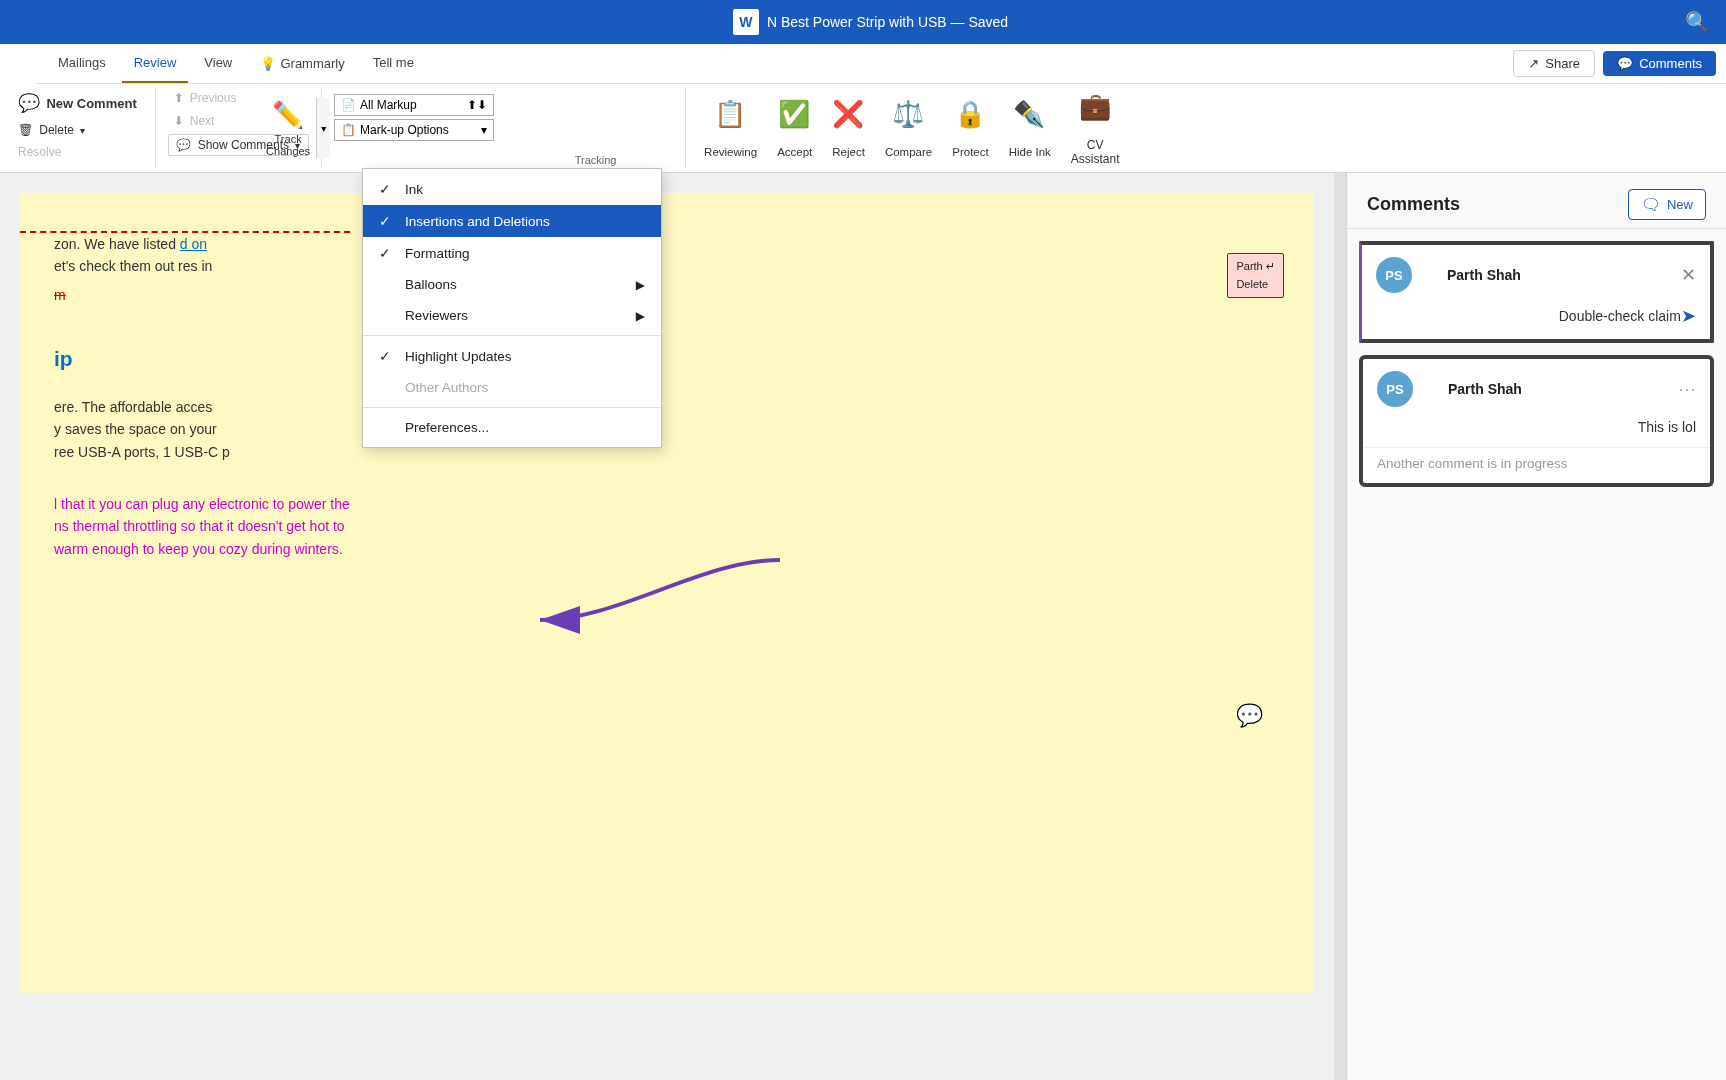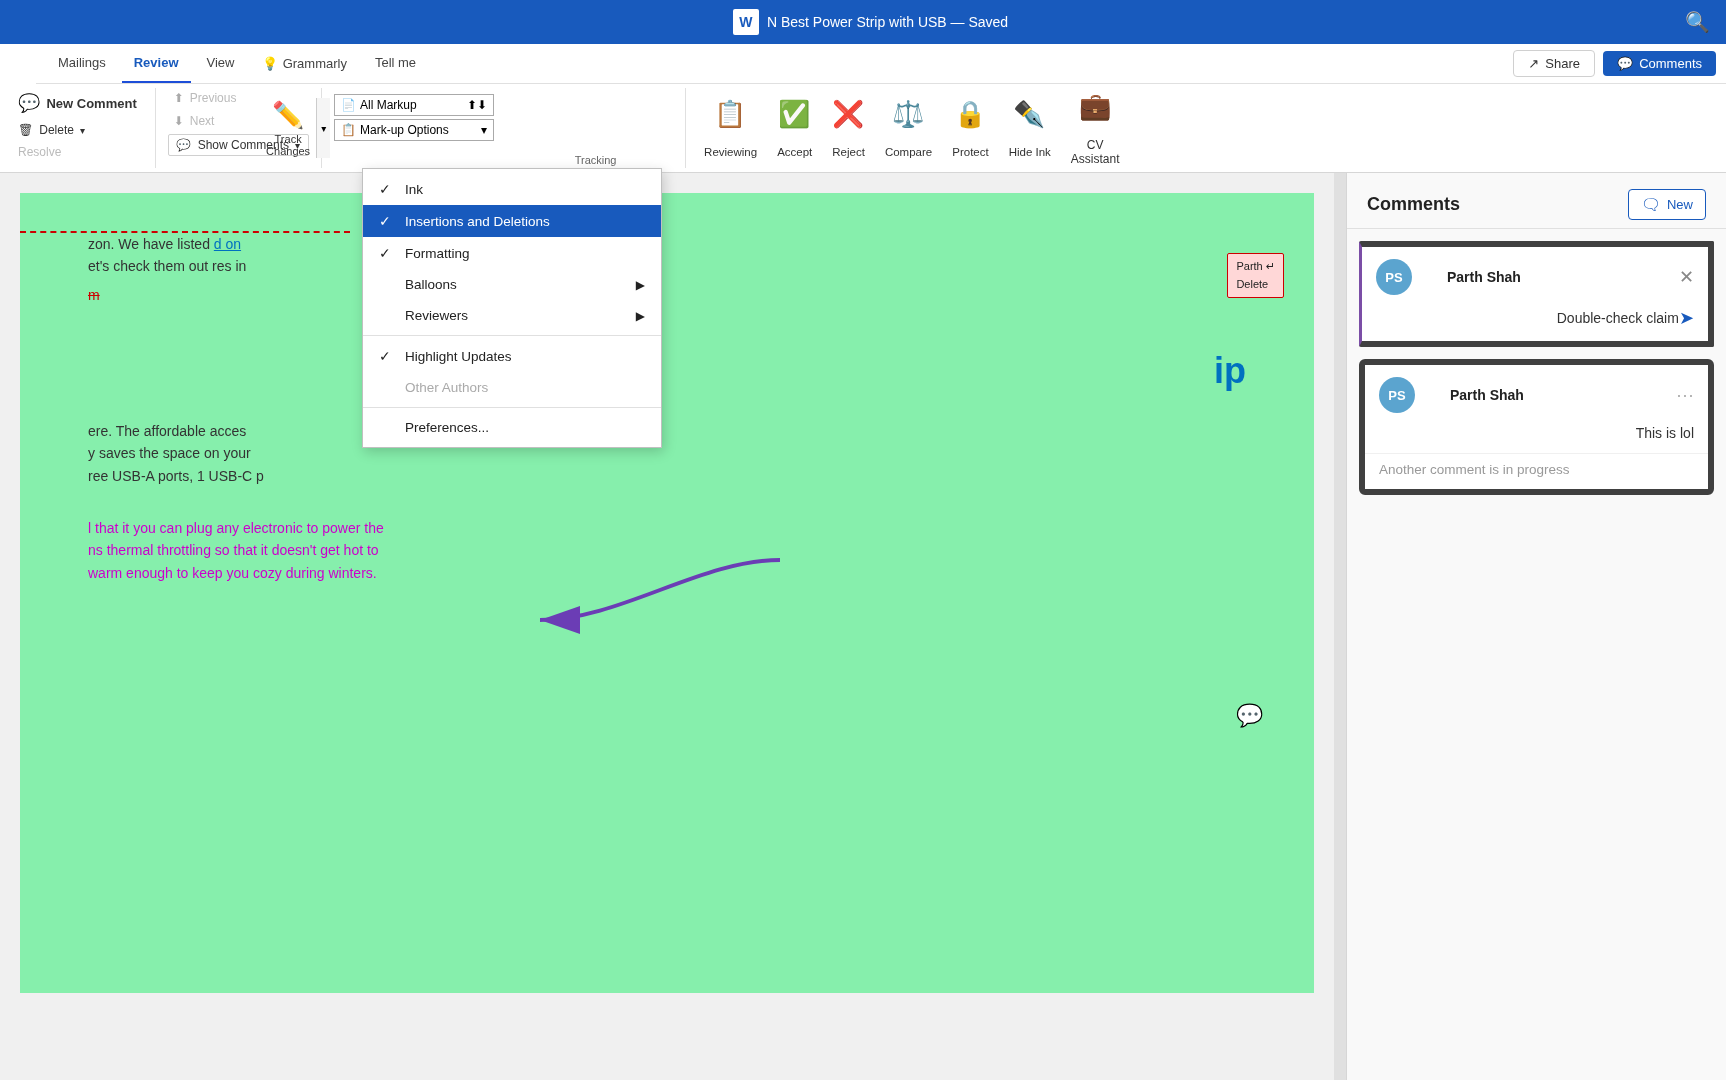--- a/index.html
+++ b/index.html
@@ -59,22 +59,22 @@
       font-size: 13px;
       cursor: pointer;
       color: #444;
       border-bottom: 2px solid transparent;
       height: 100%;
       display: flex;
       align-items: center;
     }
     .ribbon-tab.active {
       color: #185abd;
-      border-bottom: 2px solid #1d4ed8;
-      font-weight: 700;
+      border-bottom: 2px solid #a16207;
+      font-weight: 400;
     }
     .ribbon-tab-grammarly {
       display: flex;
       align-items: center;
       gap: 4px;
       padding: 6px 12px;
       font-size: 13px;
       color: #444;
       cursor: pointer;
     }
@@ -223,39 +223,39 @@
     }
 
     
     .document-area {
       flex: 1;
       background: #f0f0f0;
       overflow: hidden;
       position: relative;
     }
     .document-page {
-      background: #86efac;
+      background: #fef9c3;
       margin: 20px;
-      padding: 40px 68px;
+      padding: 40px 34px;
       min-height: 800px;
       font-size: 14px;
       line-height: 1.6;
       color: #222;
       position: relative;
     }
     .doc-text { color: #333; }
     .deleted-text {
       color: #cc0000;
       text-decoration: line-through;
     }
     .highlighted-pink {
       color: #cc00cc;
       font-weight: normal;
     }
-    .doc-blue-large { font-size: 36px; font-weight: bold; color: #0070c0; text-align: right; }
+    .doc-blue-large { font-size: 21px; font-weight: bold; color: #0070c0; }
 
     
     .scrollbar {
       width: 12px;
       background: #e8e8e8;
     }
 
     
     .comments-panel {
       width: 380px;
@@ -292,21 +292,21 @@
       flex: 1;
       overflow-y: auto;
       padding: 12px;
       display: flex;
       flex-direction: column;
       gap: 12px;
     }
     .comment-card {
       background: white;
       border-radius: 6px;
-      border: 6px solid #404040;
+      border: 4px solid #404040;
       overflow: hidden;
     }
     .comment-card.active {
       border-left: 3px solid #7b4ea6;
       border-radius: 2px;
     }
     .comment-card-header {
       display: flex;
       align-items: center;
       gap: 10px;

